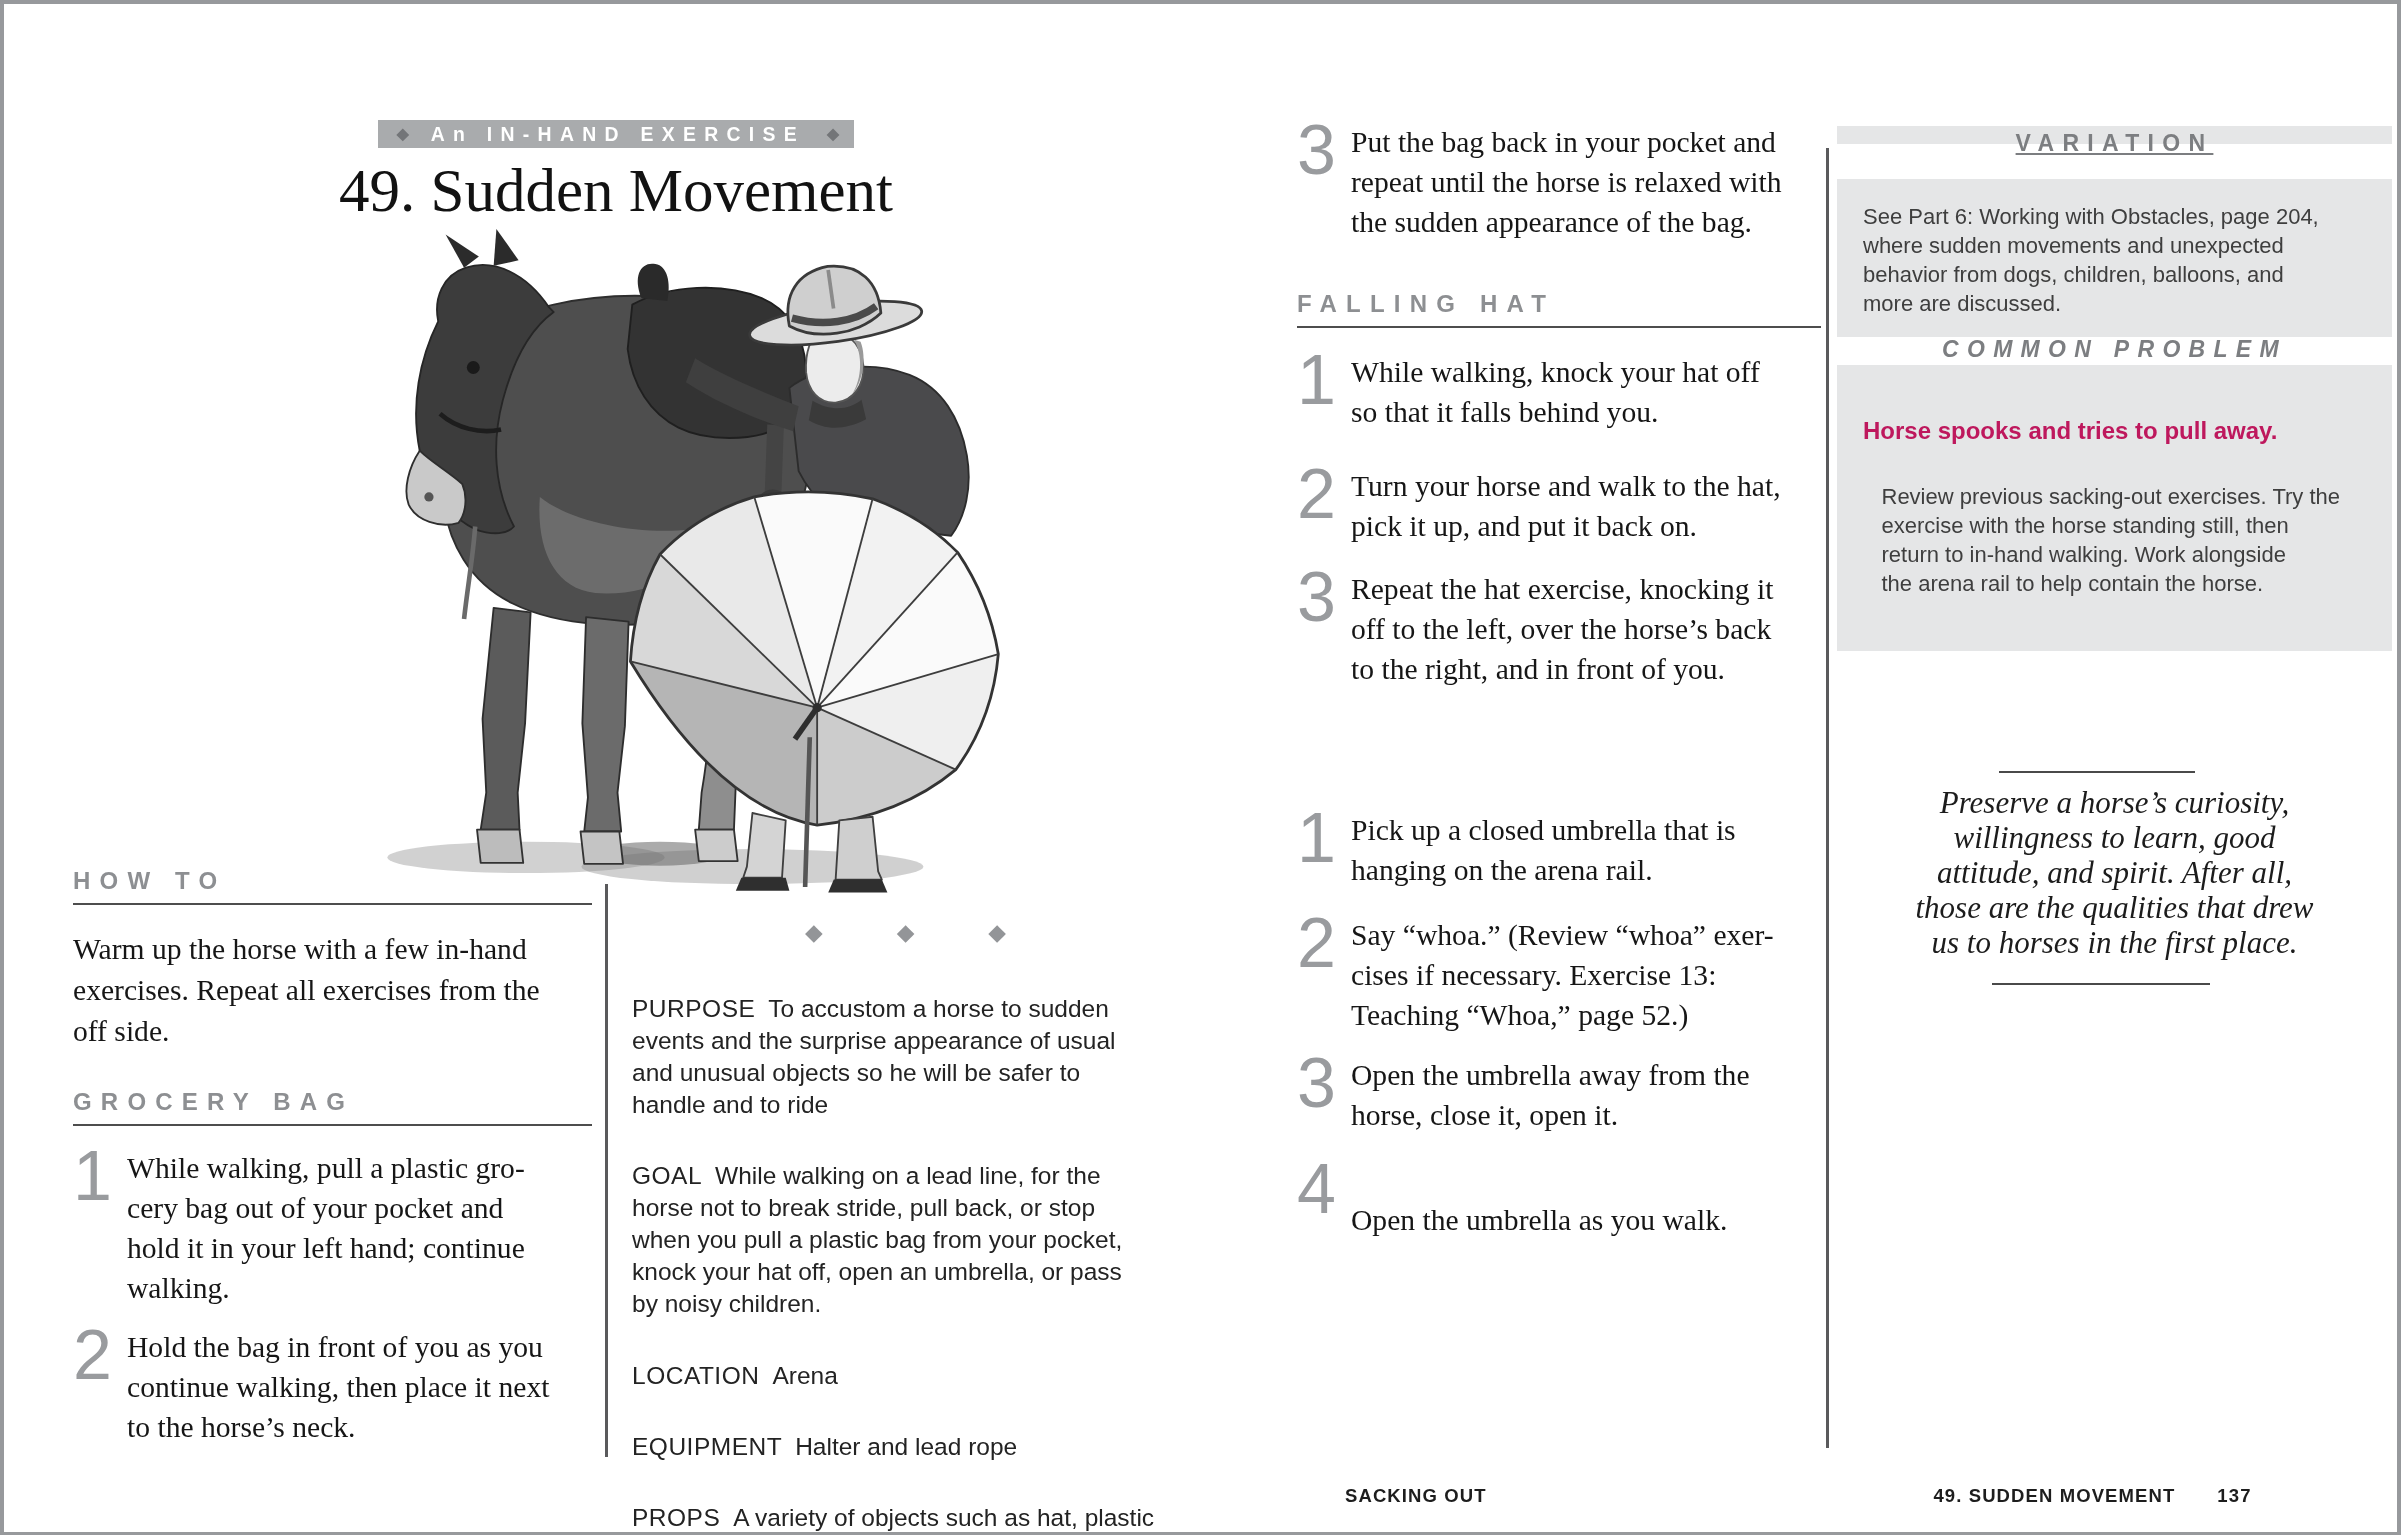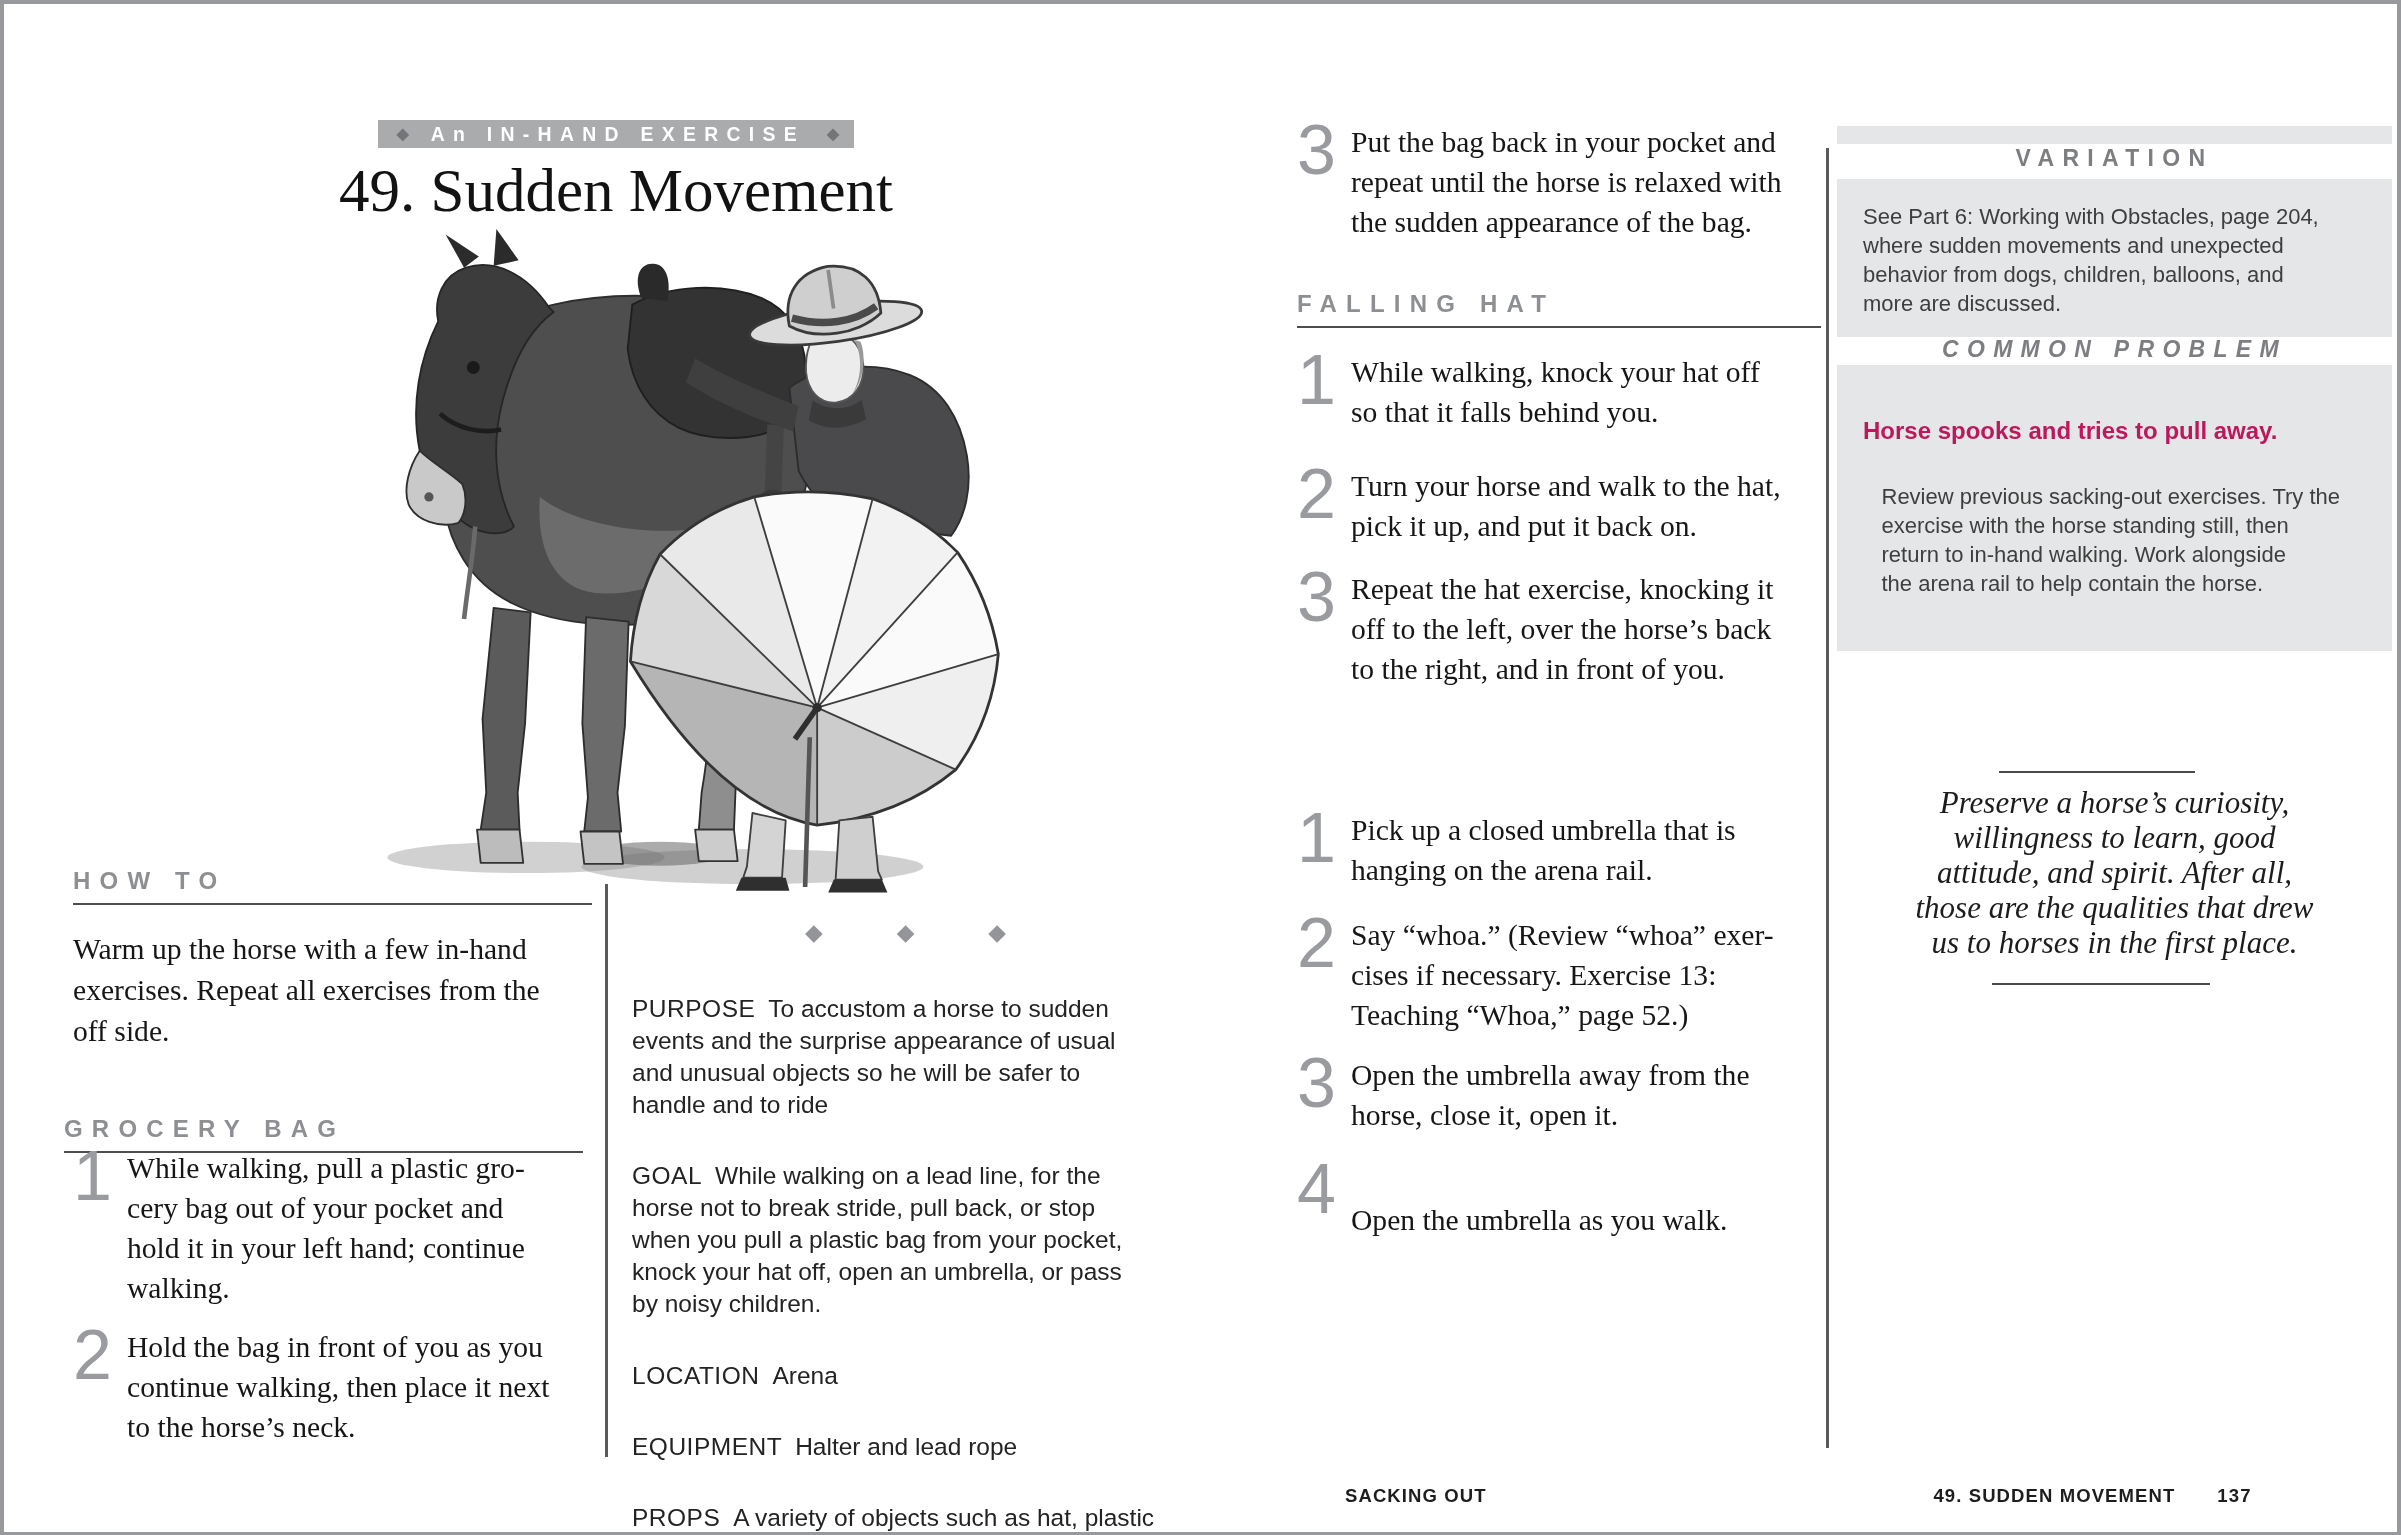--- a/index.html
+++ b/index.html
@@ -168,21 +168,21 @@
         <path d="M492,560 L487,722" stroke="#555" stroke-width="5"></path>
       </g>
     </svg>
   </div>
 
   <div class="abs sec-h" style="left:69px;top:863px;width:519px;">HOW TO</div>
   <div class="abs serif-body" style="left:69px;top:925px;width:554px;">Warm up the horse with a few in-hand
 exercises. Repeat all exercises from the
 off side.</div>
 
-  <div class="abs sec-h" style="left:60px;top:1084px;width:519px;margin-top:27px;">GROCERY BAG</div>
+  <div class="abs sec-h" style="left:69px;top:1084px;width:519px;">GROCERY BAG</div>
 
   <div class="abs step" style="left:69px;top:1142px;width:533px;">
     <div class="step-num">1</div>
     <div class="step-text">While walking, pull a plastic gro-
 cery bag out of your pocket and
 hold it in your left hand; continue
 walking.</div>
   </div>
   <div class="abs step" style="left:69px;top:1321px;width:533px;">
     <div class="step-num">2</div>
@@ -270,21 +270,21 @@
   </div>
   <div class="abs step step--dropped" style="left:1293px;top:1155px;width:533px;">
     <div class="step-num">4</div>
     <div class="step-text">Open the umbrella as you walk.</div>
   </div>
 
   <div class="abs vrule" style="left:1822px;top:144px;height:1300px;"></div>
 
   <div class="abs side-strip" style="left:1833px;top:122px;width:555px;"></div>
 
-  <div class="abs side-h" style="left:1833px;top:141px;width:555px;">VARIATION</div>
+  <div class="abs side-h" style="left:1833px;top:126px;width:555px;text-decoration:underline;">VARIATION</div>
   <div class="abs side-box" style="left:1833px;top:175px;width:555px;">See Part 6: Working with Obstacles, page 204,
 where sudden movements and unexpected
 behavior from dogs, children, balloons, and
 more are discussed.</div>
 
   <div class="abs side-h" style="left:1833px;top:332px;width:555px;font-style:italic;">COMMON PROBLEM</div>
   <div class="abs side-box" style="left:1833px;top:361px;width:555px;padding:22px 26px 24px 26px;">
     <div class="cp-lead">Horse spooks and tries to pull away.</div>
     <div class="cp-body">Review previous sacking-out exercises. Try the
 exercise with the horse standing still, then

